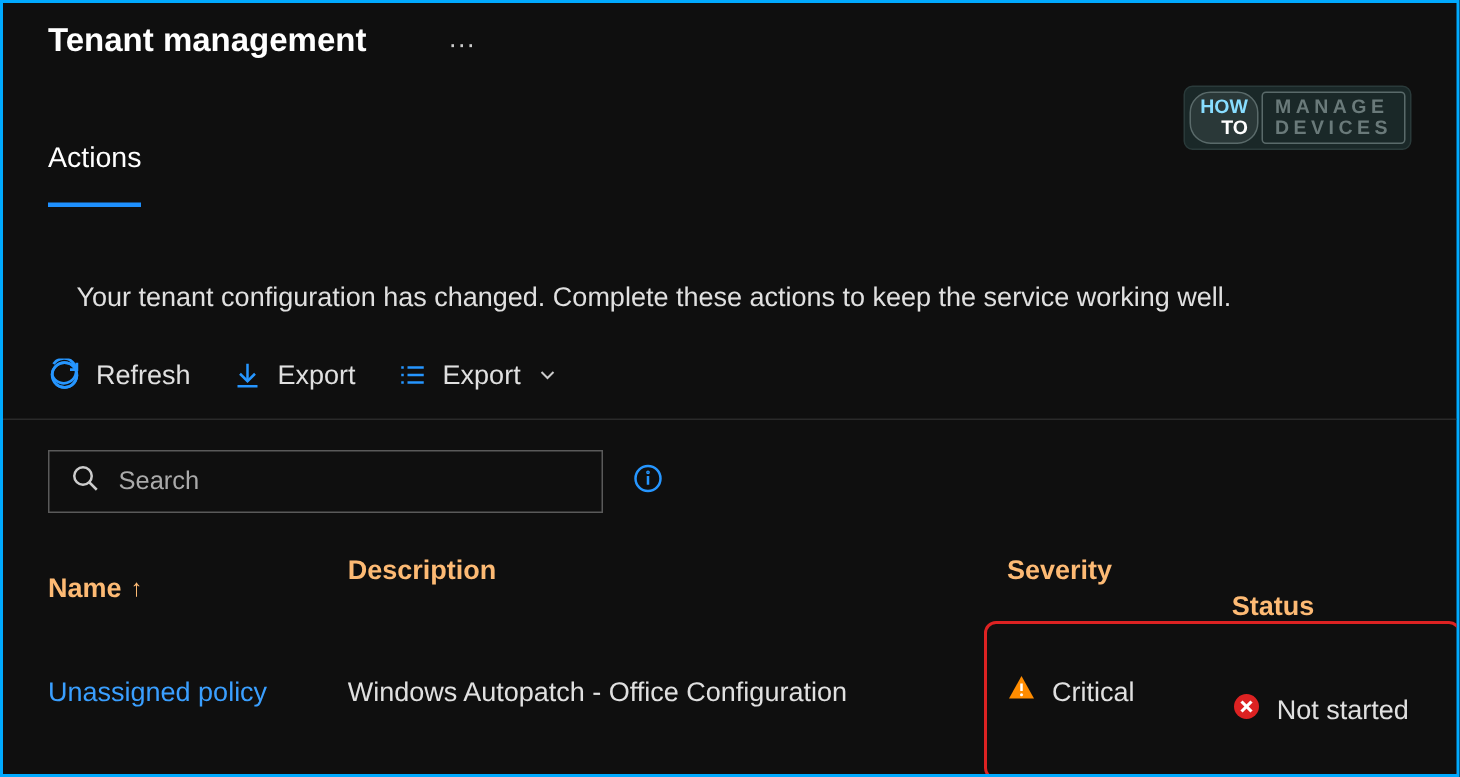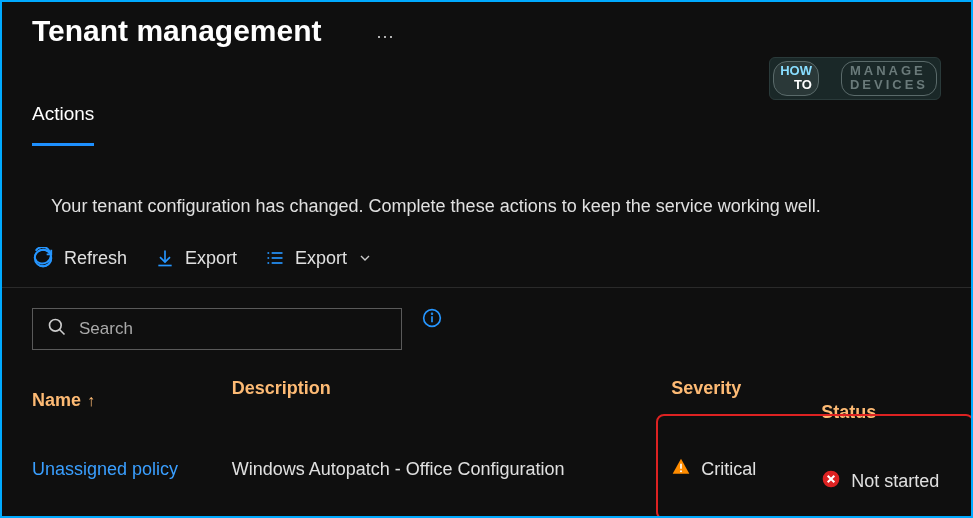--- a/index.html
+++ b/index.html
@@ -14,21 +14,21 @@
       width: 973px;
       height: 518px;
       border: 2px solid #00aaff;
       position: relative;
       overflow: hidden;
     }
     .container {
       padding: 0;
     }
     .page-title {
-      font-size: 30px;
+      font-size: 22px;
       font-weight: 600;
       color: #ffffff;
       padding: 12px 30px 0 30px;
       display: inline-block;
     }
     .ellipsis {
       color: #cccccc;
       font-size: 18px;
       margin-left: 20px;
       vertical-align: middle;
@@ -60,24 +60,23 @@
     .watermark-how { color: #88ddff; }
     .watermark-to { color: #ffffff; }
     .watermark-right {
       display: flex;
       flex-direction: column;
       font-weight: bold;
       font-size: 13px;
       line-height: 1.1;
       padding: 2px 8px;
       border: 1px solid #5a6a6a;
-      border-radius: 13px;
+      border-radius: 3px;
       color: #6a7a7a;
       letter-spacing: 3px;
-      margin-left: 20px;
     }
     .tabs-section {
       padding: 55px 30px 0 30px;
     }
     .tab {
       font-size: 19px;
       color: #ffffff;
       padding-bottom: 18px;
       border-bottom: 3px solid #1e90ff;
       display: inline-block;
@@ -108,20 +107,21 @@
       display: flex;
       align-items: center;
     }
     .toolbar-divider {
       border-bottom: 1px solid #2a2a2a;
       margin: 18px 0 0 0;
     }
     .search-row {
       padding: 20px 30px 0 30px;
       display: flex;
+      align-items: center;
       gap: 20px;
     }
     .search-box {
       border: 1px solid #5a5a5a;
       width: 370px;
       height: 42px;
       display: flex;
       align-items: center;
       padding: 0 14px;
       gap: 12px;

